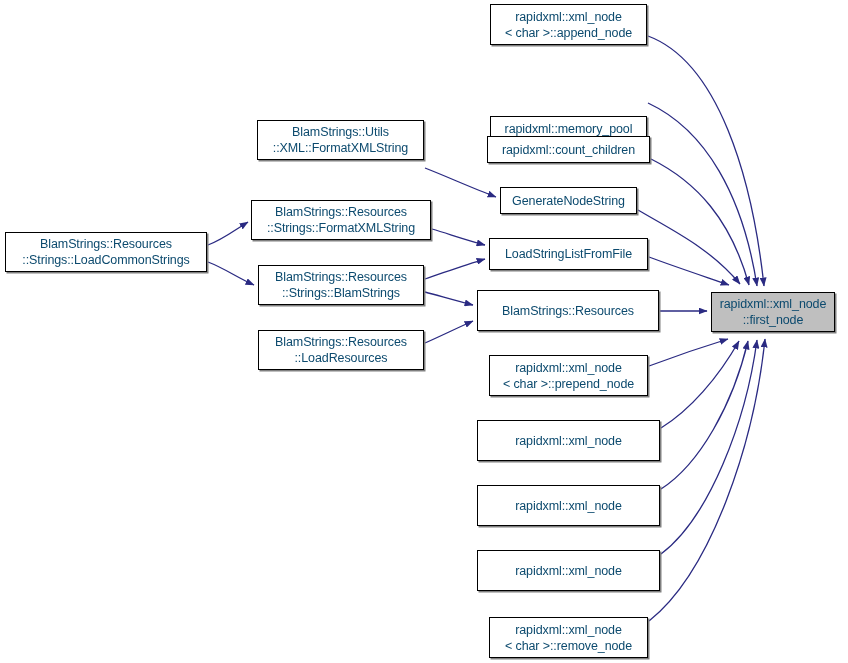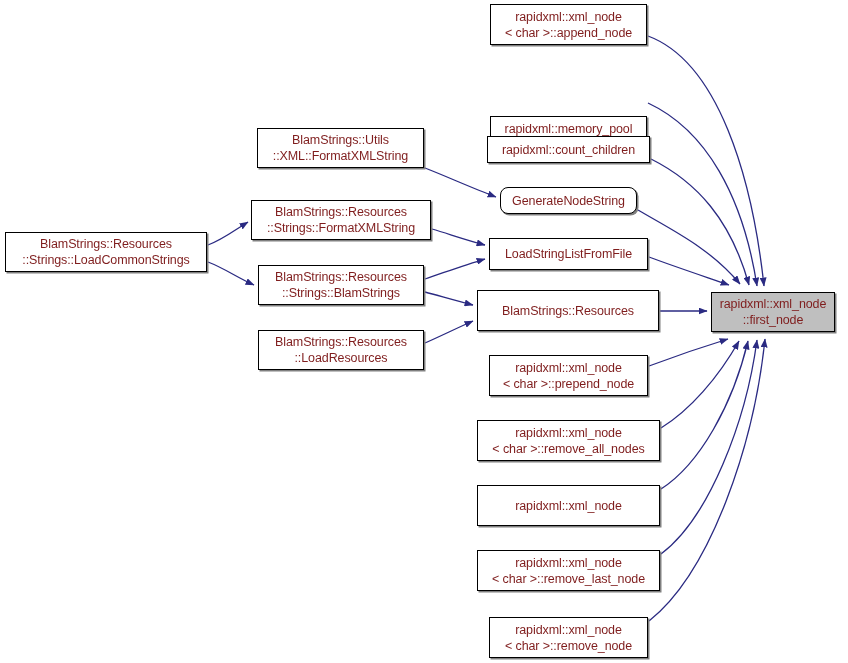--- a/index.html
+++ b/index.html
@@ -22,21 +22,21 @@
     top: 0;
     width: 848px;
     height: 663px;
     pointer-events: none;
   }
   .node {
     position: absolute;
     box-sizing: border-box;
     border: 1px solid #000000;
     background: #ffffff;
-    color: #7f1d1d;
+    color: #0c4a6e;
     font-size: 12.5px;
     line-height: 16px;
     text-align: center;
     display: flex;
     flex-direction: column;
     align-items: center;
     justify-content: center;
     box-shadow: 1.5px 1.5px 0 0 #808080;
     white-space: nowrap;
     letter-spacing: -0.1px;
@@ -79,21 +79,21 @@
         <path d="M 661,554 C 709,518 746,422 757,340" fill="none" stroke="#2a2a82" stroke-width="1.3" marker-end="url(#arrowhead)"></path>
         <path d="M 649,621 C 711,572 754,444 765,339" fill="none" stroke="#2a2a82" stroke-width="1.3" marker-end="url(#arrowhead)"></path>
       </g>
   </svg>
 
   <div id="nodes-group">
       <div class="node" style="left: 5px; top: 232px; width: 202px; height: 40px;">
         <span class="ln">BlamStrings::Resources</span>
         <span class="ln">::Strings::LoadCommonStrings</span>
       </div>
-      <div class="node" style="left: 257px; top: 128px; width: 167px; height: 40px;">
+      <div class="node" style="left: 257px; top: 120px; width: 167px; height: 40px;">
         <span class="ln">BlamStrings::Utils</span>
         <span class="ln">::XML::FormatXMLString</span>
       </div>
       <div class="node" style="left: 251px; top: 200px; width: 180px; height: 40px;">
         <span class="ln">BlamStrings::Resources</span>
         <span class="ln">::Strings::FormatXMLString</span>
       </div>
       <div class="node" style="left: 258px; top: 265px; width: 166px; height: 40px;">
         <span class="ln">BlamStrings::Resources</span>
         <span class="ln">::Strings::BlamStrings</span>
@@ -106,43 +106,41 @@
         <span class="ln">rapidxml::xml_node</span>
         <span class="ln">&lt; char &gt;::append_node</span>
       </div>
       <div class="node" style="left: 490px; top: 70px; width: 157px; height: 41px; margin-top: 46px;">
         <span class="ln">rapidxml::memory_pool</span>
         <span class="ln">::clone_node</span>
       </div>
       <div class="node" style="left: 487px; top: 136px; width: 163px; height: 27px; align-items: center;">
         <span class="ln">rapidxml::count_children</span>
       </div>
-      <div class="node" style="left: 500px; top: 187px; width: 137px; height: 27px; border-radius: 8px;">
+      <div class="node" style="left: 500px; top: 187px; width: 137px; height: 27px;">
         <span class="ln">GenerateNodeString</span>
       </div>
       <div class="node" style="left: 489px; top: 238px; width: 159px; height: 32px;">
         <span class="ln">LoadStringListFromFile</span>
       </div>
       <div class="node" style="left: 477px; top: 290px; width: 182px; height: 41px;">
         <span class="ln">BlamStrings::Resources</span>
       </div>
       <div class="node" style="left: 489px; top: 355px; width: 159px; height: 41px;">
         <span class="ln">rapidxml::xml_node</span>
         <span class="ln">&lt; char &gt;::prepend_node</span>
       </div>
       <div class="node" style="left: 477px; top: 420px; width: 183px; height: 41px;">
         <span class="ln">rapidxml::xml_node</span>
-        <span class="ln">&lt; char &gt;::remove_all_nodes</span>
       </div>
       <div class="node" style="left: 477px; top: 485px; width: 183px; height: 41px;">
         <span class="ln">rapidxml::xml_node</span>
       </div>
       <div class="node" style="left: 477px; top: 550px; width: 183px; height: 41px;">
         <span class="ln">rapidxml::xml_node</span>
-        <span class="ln">&lt; char &gt;::remove_last_node</span>
       </div>
       <div class="node" style="left: 489px; top: 617px; width: 159px; height: 41px;">
         <span class="ln">rapidxml::xml_node</span>
         <span class="ln">&lt; char &gt;::remove_node</span>
       </div>
       <div class="node highlight" style="left: 711px; top: 292px; width: 124px; height: 40px;">
         <span class="ln">rapidxml::xml_node</span>
         <span class="ln">::first_node</span>
       </div>
     </div>

